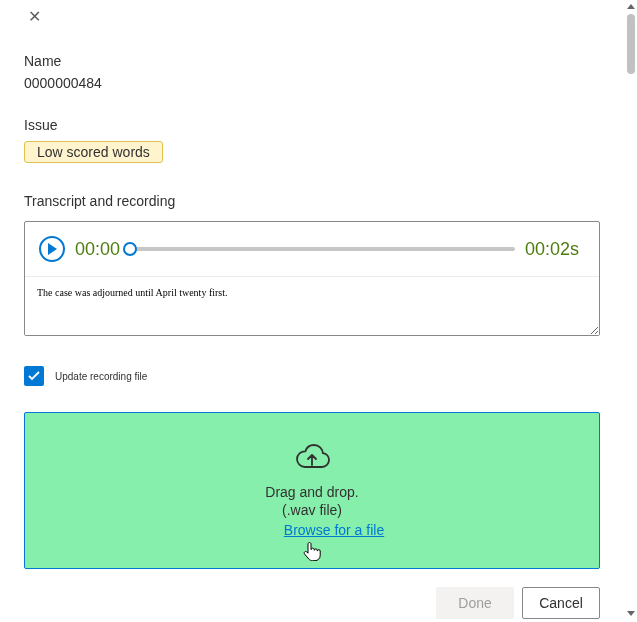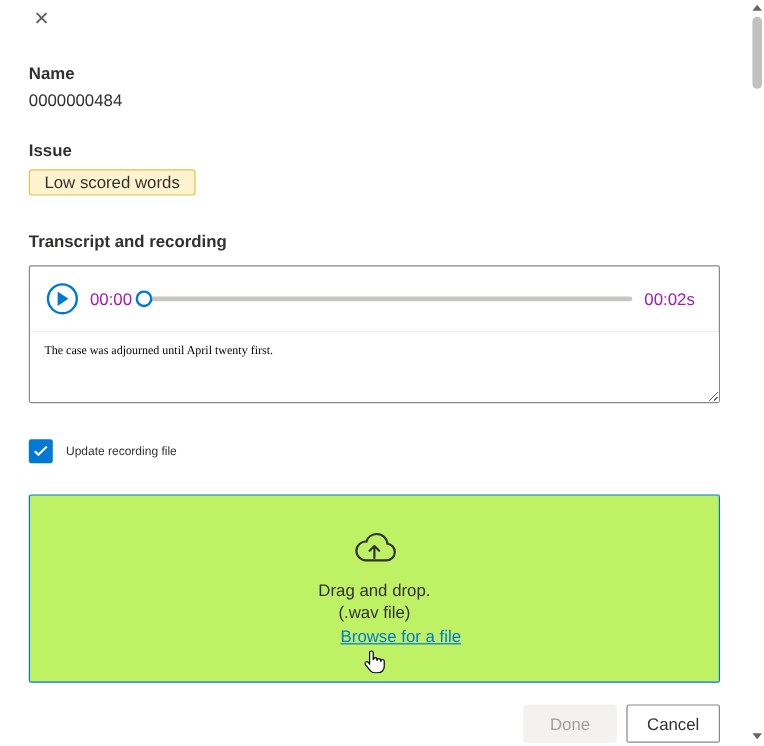--- a/index.html
+++ b/index.html
@@ -33,21 +33,21 @@
     background: none;
     border: none;
     font-size: 16px;
     cursor: pointer;
     color: #605e5c;
     padding: 2px 4px;
     line-height: 1;
     margin-top: 2px;
   }
   .field-label {
-    font-weight: 700;
+    font-weight: 400;
     font-size: 14px;
     margin-top: 26px;
     margin-bottom: 6px;
   }
   .field-value {
     font-size: 14px;
     color: #323130;
   }
   .issue-tag {
     display: inline-block;
@@ -79,22 +79,22 @@
     display: flex;
     align-items: center;
     justify-content: center;
     cursor: pointer;
     background: none;
     padding: 0;
     flex-shrink: 0;
   }
   .play-btn svg { display: block; }
   .time-cur, .time-dur {
-    font-size: 14px;
-    color: #a21caf;
+    font-size: 18px;
+    color: #4d7c0f;
     flex-shrink: 0;
   }
   .seek {
     flex: 1;
     height: 14px;
     position: relative;
     display: flex;
     align-items: center;
     cursor: pointer;
   }
@@ -140,21 +140,21 @@
     display: flex;
     align-items: center;
     justify-content: center;
     cursor: pointer;
   }
   .chk svg { display: block; }
   .chk-label { cursor: pointer; font-size: 10px; }
   .drop-zone {
     margin-top: 26px;
     border: 1px solid #0078d4;
-    background: #bef264;
+    background: #86efac;
     border-radius: 2px;
     height: 157px;
     display: flex;
     flex-direction: column;
     align-items: center;
     justify-content: center;
     gap: 2px;
     position: relative;
   }
   .cloud-icon { margin-bottom: 6px; }

